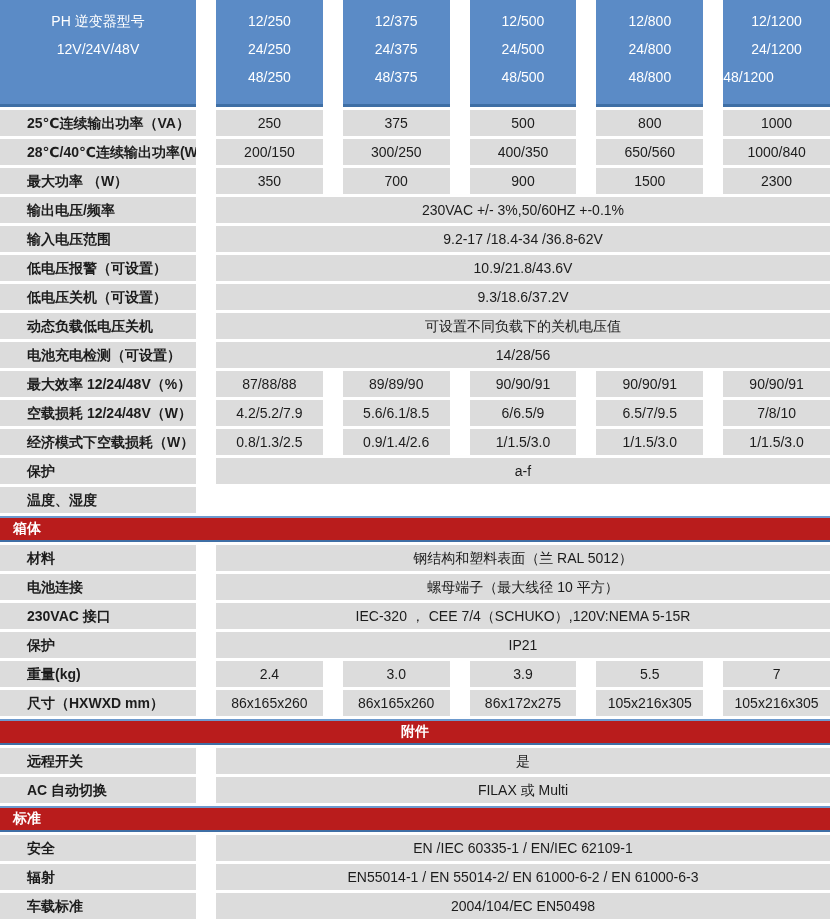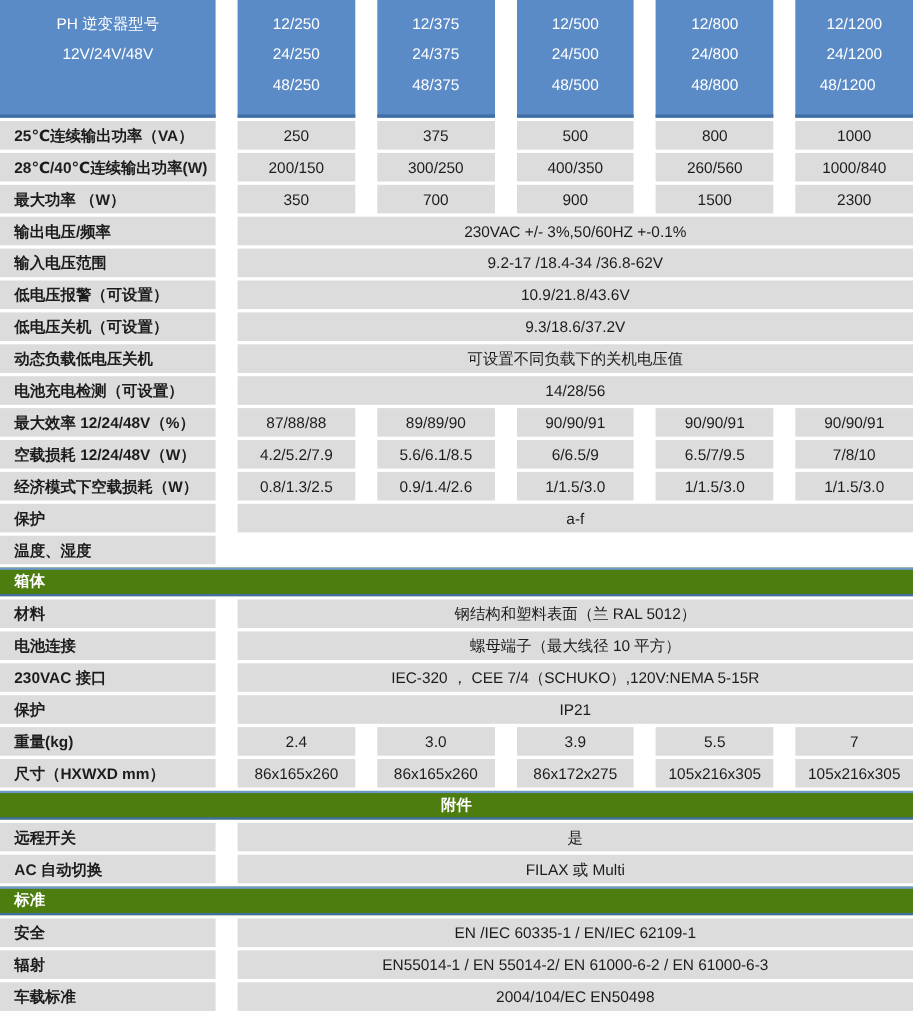--- a/index.html
+++ b/index.html
@@ -27,42 +27,42 @@
     height: 107px;
     padding-top: 7px;
   }
   .hline {
     height: 28px;
     line-height: 28px;
     text-align: center;
     font-size: 14px;
     white-space: nowrap;
   }
-  .hline.shift { text-align: center; padding-right: 12px; }
+  .hline.shift { text-align: left; padding-right: 12px; }
 
   
   .cell {
     background: #dcdcdc;
     height: 26px;
     line-height: 26px;
     font-size: 14px;
     text-align: center;
     white-space: nowrap;
   }
   .cell.label {
     text-align: left;
-    padding-left: 13px;
+    padding-left: 27px;
     font-weight: bold;
     overflow: hidden;
   }
   .cell.span { grid-column: 2 / 7; }
 
   
   .section-bar {
-    background: #4d7c0f;
+    background: #b91c1c;
     color: #ffffff;
     font-weight: bold;
     font-size: 14px;
     height: 26px;
     line-height: 21px;
     border-top: 2px solid #6d9ace;
     border-bottom: 2px solid #3f6fa5;
     padding-left: 13px;
     margin-bottom: 3px;
   }
@@ -112,21 +112,21 @@
     <div class="cell">500</div>
     <div class="cell">800</div>
     <div class="cell">1000</div>
   </div>
 
   <div class="grid">
     <div class="cell label">28℃/40℃连续输出功率(W)</div>
     <div class="cell">200/150</div>
     <div class="cell">300/250</div>
     <div class="cell">400/350</div>
-    <div class="cell">260/560</div>
+    <div class="cell">650/560</div>
     <div class="cell">1000/840</div>
   </div>
 
   <div class="grid">
     <div class="cell label">最大功率 （W）</div>
     <div class="cell">350</div>
     <div class="cell">700</div>
     <div class="cell">900</div>
     <div class="cell">1500</div>
     <div class="cell">2300</div>

